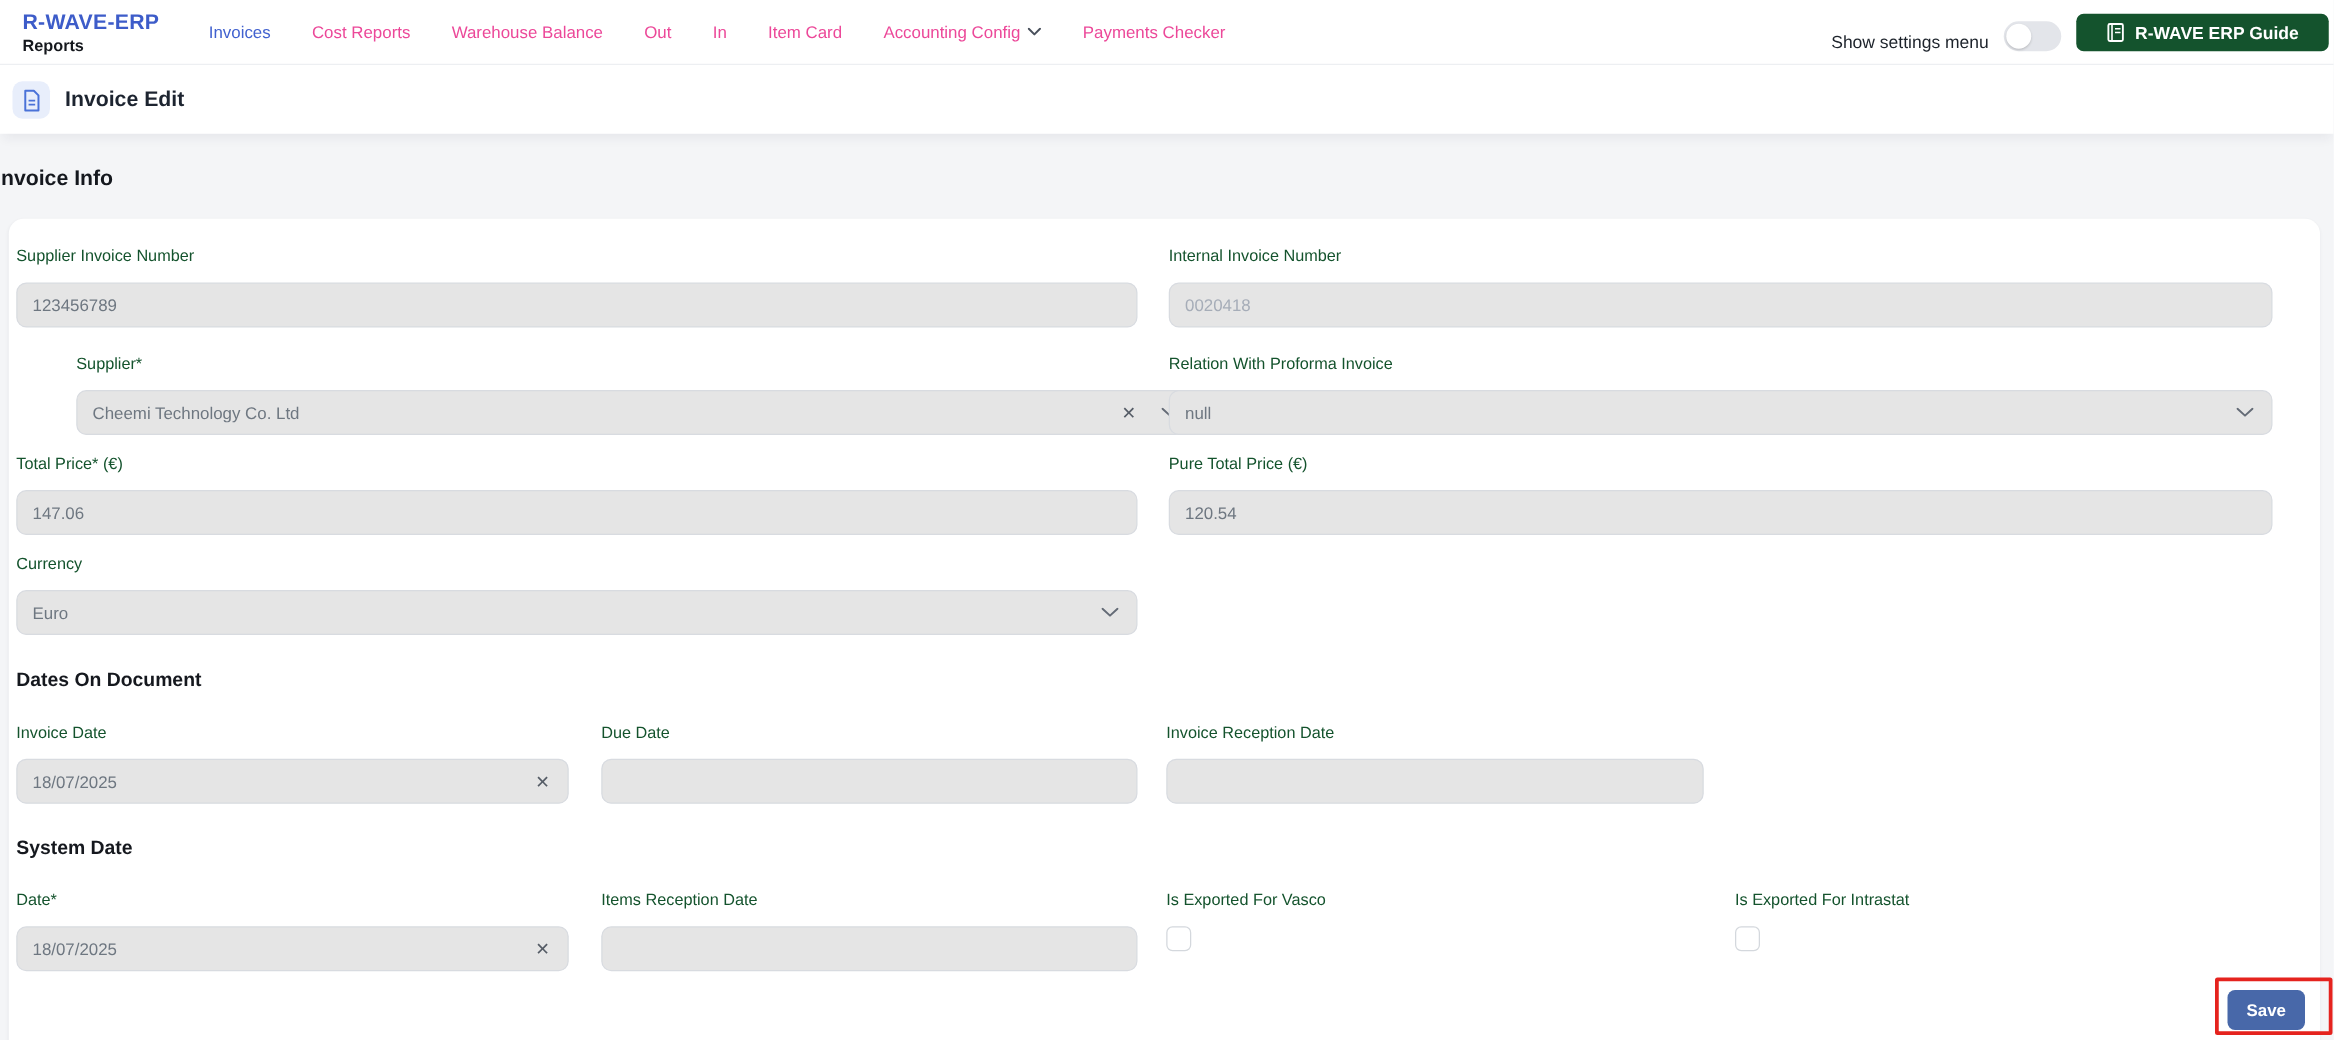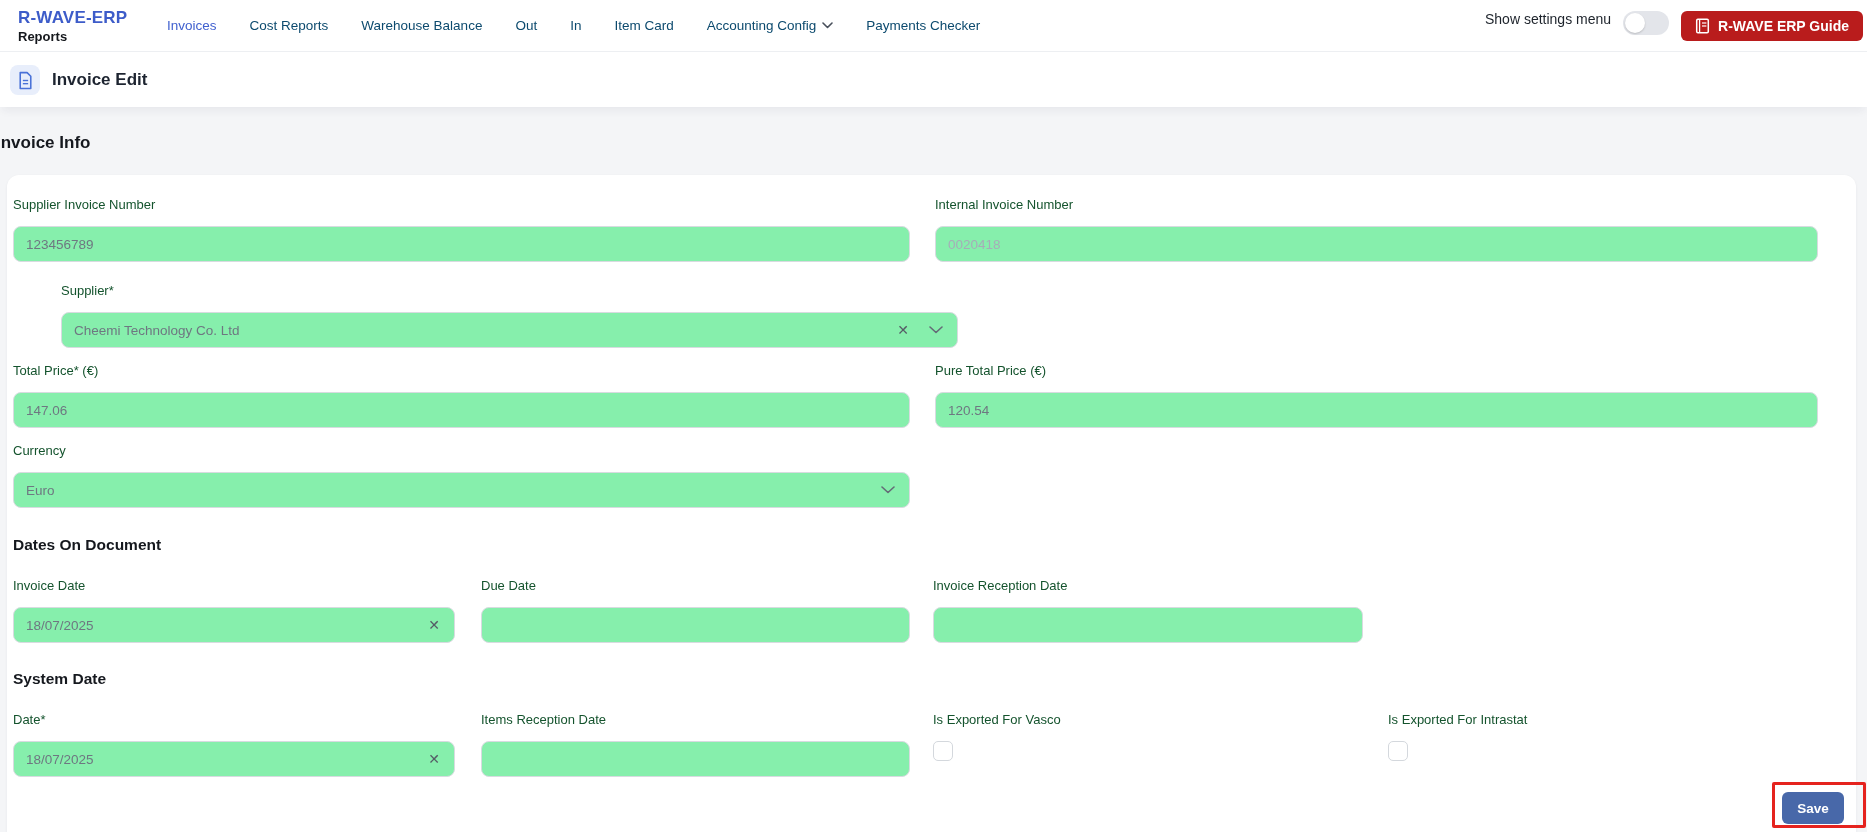--- a/index.html
+++ b/index.html
@@ -14,30 +14,30 @@
   
   .topnav {
     position:absolute; top:0; left:0; width:1867px; height:52px;
     background:#ffffff; border-bottom:1px solid #edeff2;
     display:flex; align-items:center; padding-left:18px;
   }
   .brand { width:149px; }
   .brand-title { color:#3d5cc9; font-size:17px; font-weight:700; letter-spacing:.2px; }
   .brand-sub { color:#15181d; font-size:13px; font-weight:600; margin-top:1px; }
   .nav-links { display:flex; align-items:center; gap:33px; }
-  .nav-item { font-size:13.5px; color:#0c4a6e; font-weight:500; cursor:pointer; white-space:nowrap; display:flex; align-items:center; gap:6px; }
+  .nav-item { font-size:13.5px; color:#ec4899; font-weight:500; cursor:pointer; white-space:nowrap; display:flex; align-items:center; gap:6px; }
   .nav-item.active { color:#4161cf; }
-  .nav-right { margin-left:auto; display:flex; align-items:flex-start; gap:12px; padding-right:4px; }
+  .nav-right { margin-left:auto; display:flex; align-items:flex-end; gap:12px; padding-right:4px; }
   .settings-label { font-size:14px; color:#1d232b; font-weight:500; }
   .toggle { width:46px; height:24px; border-radius:12px; background:#e3e5ea; position:relative; cursor:pointer; flex:0 0 auto; }
   .toggle-knob { position:absolute; left:2px; top:2px; width:20px; height:20px; border-radius:50%; background:#ffffff; box-shadow:0 1px 2px rgba(0,0,0,.18); }
   .guide-btn {
-    height:30px; background:#b91c1c; border:none; border-radius:6px;
+    height:30px; background:#14532d; border:none; border-radius:6px;
     color:#fff; font-size:14px; font-weight:700; font-family:"Liberation Sans",sans-serif;
-    display:flex; align-items:center; gap:8px; padding:0 14px; cursor:pointer;
+    display:flex; align-items:center; gap:8px; padding:0 24px; cursor:pointer;
   }
   
   .pageheader {
     position:absolute; top:52px; left:0; width:1867px; height:55px; background:#ffffff;
     box-shadow:0 6px 8px -2px rgba(30,40,60,.06);
     z-index:2;
   }
   .ph-icon {
     position:absolute; left:10px; top:13px; width:30px; height:30px;
     background:#e8eefb; border-radius:8px; display:flex; align-items:center; justify-content:center;
@@ -46,21 +46,21 @@
   
   .page { position:absolute; top:107px; left:0; width:1867px; height:725px; }
   .section-title-main { margin:26px 0 0 -4px; font-size:17px; font-weight:700; color:#15181e; }
   .card {
     position:absolute; top:68px; left:7px; width:1849px; height:680px;
     background:#ffffff; border-radius:12px; box-shadow:0 1px 3px rgba(20,30,50,.06);
   }
   .field { position:absolute; }
   .field-label { font-size:13px; color:#14532d; font-weight:500; margin-bottom:13px; height:16px; line-height:16px; }
   .inputbox {
-    position:relative; height:36px; border:1px solid #d8dbe0; border-radius:8px; background:#86efac;
+    position:relative; height:36px; border:1px solid #d8dbe0; border-radius:8px; background:#e5e5e5;
     display:flex; align-items:center;
   }
   .inputbox input {
     border:none; outline:none; width:100%; height:100%; background:transparent;
     font-family:"Liberation Sans",sans-serif; font-size:13.5px; color:#6e7781; padding:0 12px; border-radius:8px;
   }
   .inputbox input::placeholder { color:#a6adb8; }
   .icon-clear { position:absolute; top:50%; transform:translateY(-50%); font-size:14px; color:#555c66; cursor:pointer; line-height:1; }
   .icon-chev { position:absolute; top:50%; transform:translateY(-50%); right:14px; display:flex; }
   .sec-heading { position:absolute; font-size:15.5px; font-weight:700; color:#15181e; }
@@ -154,20 +154,31 @@
       <div class="inputbox">
         <input type="text" value="Cheemi Technology Co. Ltd" style="">
         <span class="icon-clear" style="right:48px;">✕</span>
         <span class="icon-chev">
           <svg width="14" height="8" viewBox="0 0 14 8">
               <polyline points="1,1 7,6.5 13,1" fill="none" stroke="#646b76" stroke-width="1.6" stroke-linecap="round" stroke-linejoin="round"></polyline>
             </svg>
         </span>
       </div>
     </div>
+    <div class="field" style="left:928px; top:108px; width:883px;">
+      <div class="field-label">Relation With Proforma Invoice</div>
+      <div class="inputbox">
+        <input type="text" value="null" style="">
+        <span class="icon-chev">
+          <svg width="14" height="8" viewBox="0 0 14 8">
+              <polyline points="1,1 7,6.5 13,1" fill="none" stroke="#646b76" stroke-width="1.6" stroke-linecap="round" stroke-linejoin="round"></polyline>
+            </svg>
+        </span>
+      </div>
+    </div>
 
     <div class="field" style="left:6px; top:188px; width:897px;">
       <div class="field-label">Total Price* (€)</div>
       <div class="inputbox">
         <input type="text" value="147.06" style="">
       </div>
     </div>
     <div class="field" style="left:928px; top:188px; width:883px;">
       <div class="field-label">Pure Total Price (€)</div>
       <div class="inputbox">

